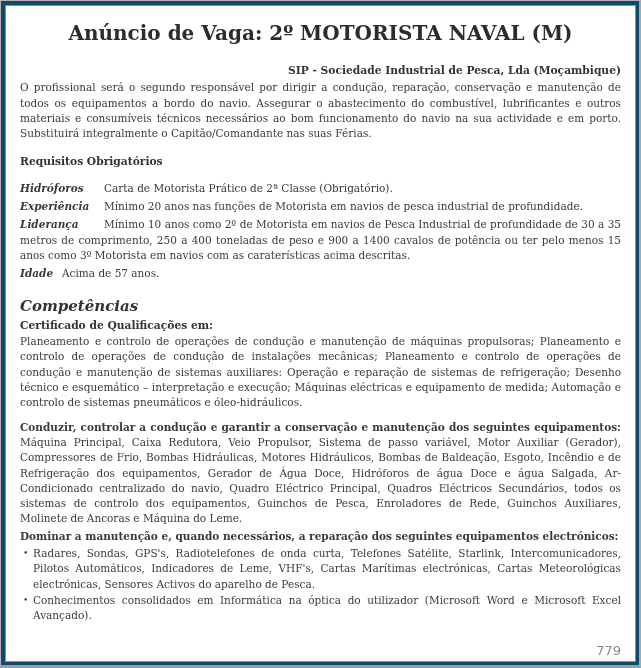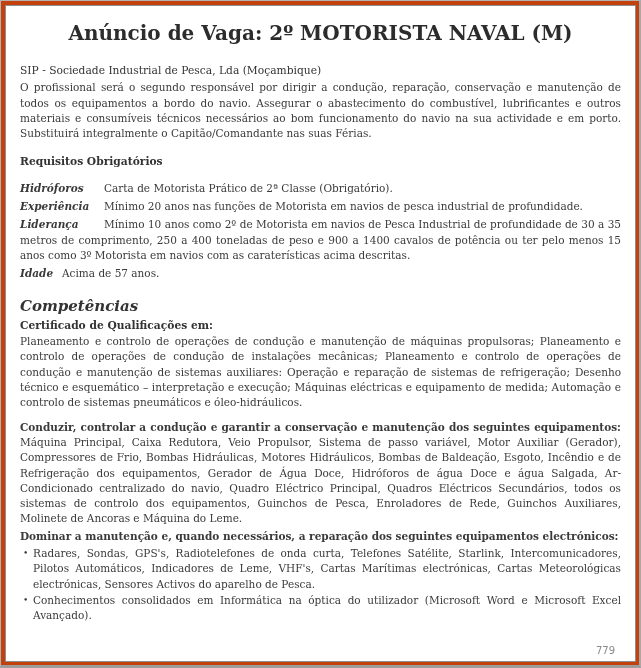--- a/index.html
+++ b/index.html
@@ -10,21 +10,21 @@
     height: 668px;
     font-family: "DejaVu Serif", "Liberation Serif", serif;
   }
   .viewport {
     position: absolute;
     inset: 0;
     border: 1px solid #b3b3b3;
     border-bottom: 3px solid #9c9c9c;
     border-right: 2px solid #a8a8a8;
     box-sizing: border-box;
-    background: #c2410c;
+    background: #0c4a6e;
   }
   .page {
     position: absolute;
     left: 4px;
     top: 4px;
     right: 3px;
     bottom: 3px;
     border: 1px solid #8d8d8d;
     background: #ffffff;
     box-sizing: border-box;
@@ -37,25 +37,25 @@
   }
   .title {
     font-size: 20px;
     line-height: 25px;
     font-weight: bold;
     text-align: center;
     color: #2c2c2c;
     margin: 5px 0 17px 0;
   }
   .company {
-    font-weight: normal;
+    font-weight: bold;
     font-size: 10.7px;
     color: #333333;
     margin: 12px 0 2px 0;
-    text-align: left;
+    text-align: right;
   }
   p { margin: 0; }
   .intro { margin-bottom: 13px; }
   .sec-head {
     font-weight: bold;
     font-size: 10.7px;
     color: #333333;
     text-align: left;
     margin: 0 0 11px 0;
   }
@@ -104,23 +104,23 @@
     width: 13px;
     flex: 0 0 13px;
     padding-left: 3px;
     box-sizing: border-box;
     font-size: 9px;
     line-height: 15.3px;
   }
   .bullet .bt { flex: 1; text-align: justify; }
   .page-num {
     position: absolute;
-    right: 20px;
+    right: 14px;
     bottom: 5px;
-    font-size: 10px;
+    font-size: 13px;
     line-height: 10px;
     color: #8a8a8a;
     font-family: "DejaVu Sans", "Liberation Sans", sans-serif;
   }
 </style>
 </head>
 <body>
 
 <div class="viewport">
   <div class="page">

